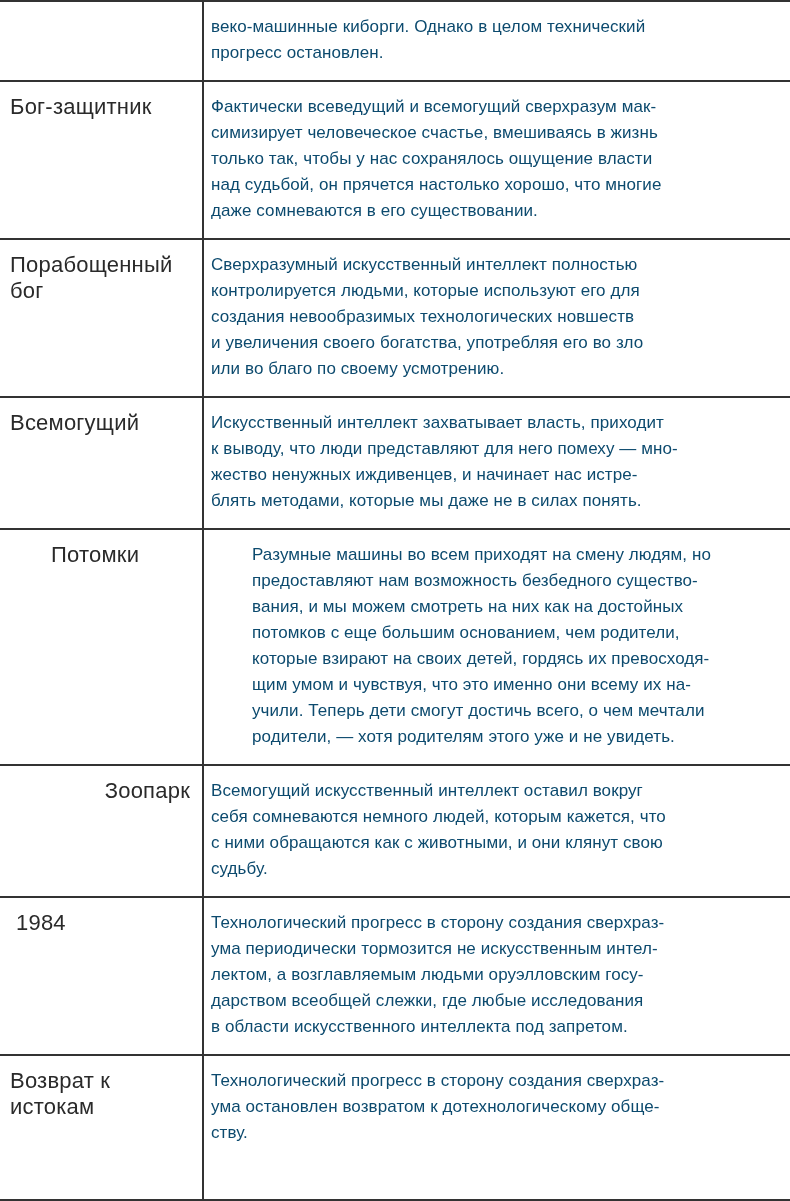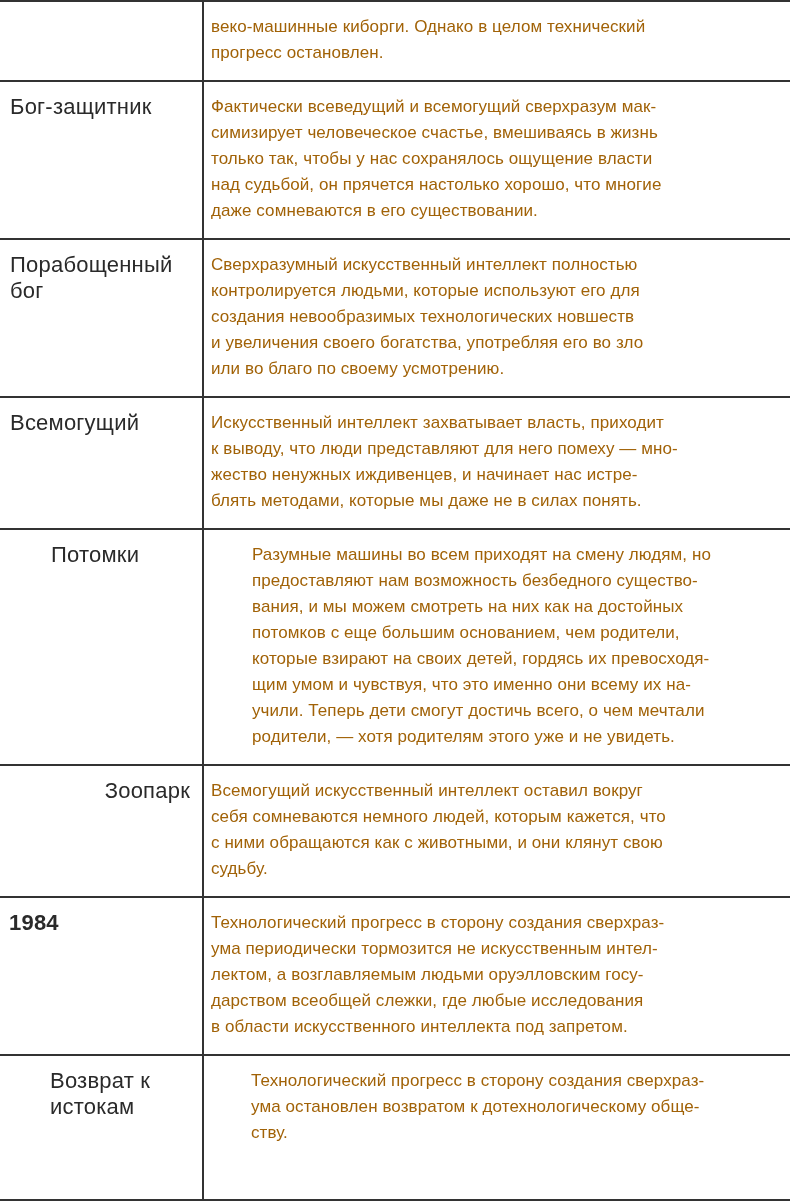--- a/index.html
+++ b/index.html
@@ -37,55 +37,53 @@
 
   .row {
     display: flex;
     align-items: flex-start;
     box-sizing: border-box;
     border-bottom: 2px solid #333333;
     background: transparent;
   }
   .row:last-child {
     border-bottom: none;
-    padding-left: 40px;
   }
 
   .cell-name {
     box-sizing: border-box;
     width: 202px;
     flex: 0 0 202px;
     padding: 12px 12px 14px 10px;
     font-size: 22px;
     line-height: 26px;
     color: #2a2a2a;
     letter-spacing: 0.01em;
   }
 
   .cell-desc {
     box-sizing: border-box;
     flex: 1 1 auto;
     padding: 12px 18px 14px 9px;
     font-size: 17px;
     line-height: 26px;
-    color: #a16207;
+    color: #0c4a6e;
     letter-spacing: 0.005em;
     text-align: left;
     white-space: pre-line;
   }
 
   
   .row-continuation .cell-name {
     padding-top: 12px;
   }
 
   
   .numeric-label {
-    padding-left: 9px;
-    font-weight: bold;
+    padding-left: 16px;
   }
 </style>
 </head>
 <body>
 
 <div class="scenario-table">
   <div class="column-rule"></div>
   <div id="rows-container">
       <div class="row row-continuation">
         <div class="cell-name" style="white-space: pre-line;"></div>

